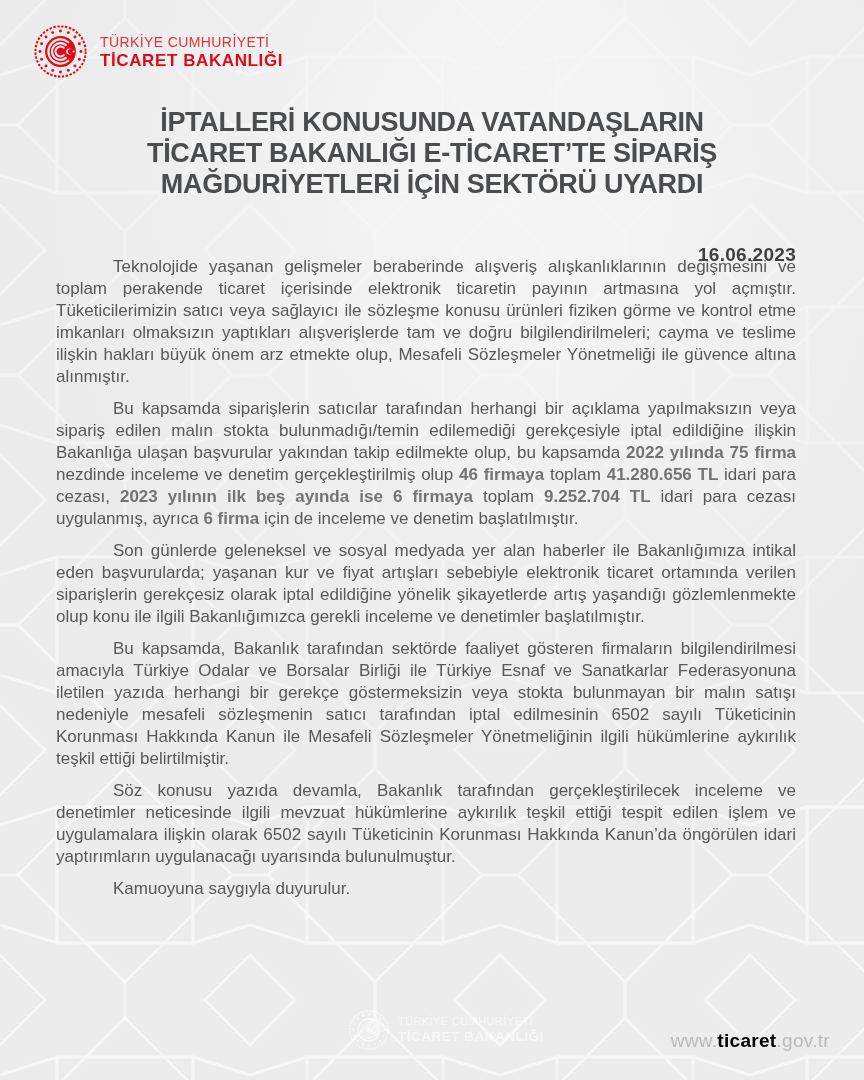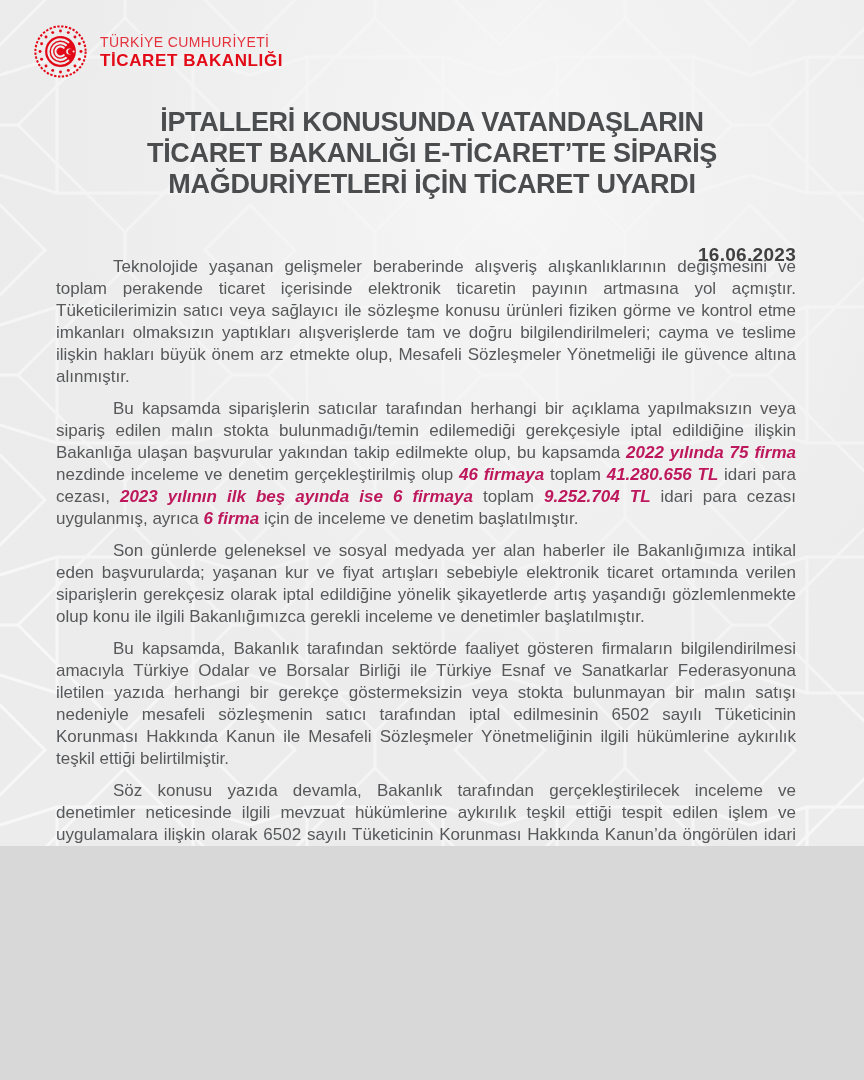--- a/index.html
+++ b/index.html
@@ -1,50 +1,50 @@
 <!DOCTYPE html>
 <html lang="tr"><head>
 <meta charset="utf-8">
 <style>
   html,body{margin:0;padding:0;}
   body{font-family:"Liberation Sans","DejaVu Sans",sans-serif;background:#d8d8d8;}
-  .page{position:relative;width:864px;height:846px;overflow:hidden;background:#ececec;}
+  .page{position:relative;width:864px;height:1080px;overflow:hidden;background:#ececec;}
   .pattern-layer{position:absolute;inset:0;z-index:0;pointer-events:none;}
   .content{position:absolute;inset:0;z-index:1;}
 
   
   .logo-block{position:absolute;left:33px;top:24px;display:flex;align-items:center;color:#e30a17;}
   .logo-block svg.emblem{width:55px;height:55px;display:block;}
   .ministry-text{margin-left:12px;line-height:1;}
   .ministry-line1{font-size:14px;letter-spacing:.4px;font-weight:normal;color:#e4313b;}
   .ministry-line2{font-size:17px;font-weight:bold;letter-spacing:.6px;margin-top:3px;color:#e30a17;}
 
   
   .doc-title{position:absolute;left:0;right:0;top:107px;text-align:center;font-weight:bold;
              font-size:27px;line-height:31px;letter-spacing:-.3px;color:#4b4c4e;}
 
   
   .doc-date{position:absolute;top:244px;right:68px;font-size:19px;font-weight:bold;color:#404040;letter-spacing:.3px;}
 
   
   .body-text{position:absolute;left:56px;top:256px;width:740px;color:#57585a;}
   .body-text p{margin:0 0 10px 0;font-size:17px;line-height:22px;text-align:justify;text-indent:57px;}
-  .body-text p strong{color:#be185d;font-style:italic;}
+  .body-text p strong{color:#737373;}
   .body-text p:last-child{text-align:left;}
 
   
   .watermark{position:absolute;left:348px;top:1009px;display:flex;align-items:center;color:#ffffff;opacity:.6;}
   .watermark svg.emblem{width:42px;height:42px;display:block;}
   .wm-text{margin-left:8px;line-height:1;}
   .wm-line1{font-size:11px;letter-spacing:.4px;}
   .wm-line2{font-size:13.5px;font-weight:bold;letter-spacing:.5px;margin-top:3px;}
 
   
   .website{position:absolute;top:1030px;right:34px;font-size:19px;color:#b9babb;letter-spacing:.3px;}
-  .website .site-bold{font-weight:bold;color:#c2410c;}
+  .website .site-bold{font-weight:bold;color:#000000;}
 
   .hidden-defs{position:absolute;width:0;height:0;overflow:hidden;}
 </style>
 </head>
 <body>
 
 <svg class="hidden-defs" xmlns="http://www.w3.org/2000/svg" aria-hidden="true">
   <symbol id="tb-emblem" viewBox="0 0 60 60">
 
     <circle cx="30" cy="30" r="27.4" fill="none" stroke="currentColor" stroke-width="2.2" stroke-dasharray="2.6 1.7"></circle>
@@ -117,21 +117,21 @@
       </svg>
       <div class="ministry-text">
         <div class="ministry-line1">TÜRKİYE CUMHURİYETİ</div>
         <div class="ministry-line2">TİCARET BAKANLIĞI</div>
       </div>
     </div>
 
     <div class="doc-title">
       <div>İPTALLERİ KONUSUNDA VATANDAŞLARIN</div>
       <div>TİCARET BAKANLIĞI E-TİCARET’TE SİPARİŞ</div>
-      <div>MAĞDURİYETLERİ İÇİN TİCARET UYARDI</div>
+      <div>MAĞDURİYETLERİ İÇİN SEKTÖRÜ UYARDI</div>
     </div>
 
     <div class="doc-date">16.06.2023</div>
 
     <div class="body-text">
         <p><span>Teknolojide yaşanan gelişmeler beraberinde alışveriş alışkanlıklarının değişmesini ve toplam perakende ticaret içerisinde elektronik ticaretin payının artmasına yol açmıştır. Tüketicilerimizin satıcı veya sağlayıcı ile sözleşme konusu ürünleri fiziken görme ve kontrol etme imkanları olmaksızın yaptıkları alışverişlerde tam ve doğru bilgilendirilmeleri; cayma ve teslime ilişkin hakları büyük önem arz etmekte olup, Mesafeli Sözleşmeler Yönetmeliği ile güvence altına alınmıştır.</span></p>
         <p><span>Bu kapsamda siparişlerin satıcılar tarafından herhangi bir açıklama yapılmaksızın veya sipariş edilen malın stokta bulunmadığı/temin edilemediği gerekçesiyle iptal edildiğine ilişkin Bakanlığa ulaşan başvurular yakından takip edilmekte olup, bu kapsamda </span><strong>2022 yılında 75 firma</strong><span> nezdinde inceleme ve denetim gerçekleştirilmiş olup </span><strong>46 firmaya</strong><span> toplam </span><strong>41.280.656 TL</strong><span> idari para cezası, </span><strong>2023 yılının ilk beş ayında ise 6 firmaya</strong><span> toplam </span><strong>9.252.704 TL</strong><span> idari para cezası uygulanmış, ayrıca </span><strong>6 firma</strong><span> için de inceleme ve denetim başlatılmıştır.</span></p>
         <p><span>Son günlerde geleneksel ve sosyal medyada yer alan haberler ile Bakanlığımıza intikal eden başvurularda; yaşanan kur ve fiyat artışları sebebiyle elektronik ticaret ortamında verilen siparişlerin gerekçesiz olarak iptal edildiğine yönelik şikayetlerde artış yaşandığı gözlemlenmekte olup konu ile ilgili Bakanlığımızca gerekli inceleme ve denetimler başlatılmıştır.</span></p>
         <p><span>Bu kapsamda, Bakanlık tarafından sektörde faaliyet gösteren firmaların bilgilendirilmesi amacıyla Türkiye Odalar ve Borsalar Birliği ile Türkiye Esnaf ve Sanatkarlar Federasyonuna iletilen yazıda herhangi bir gerekçe göstermeksizin veya stokta bulunmayan bir malın satışı nedeniyle mesafeli sözleşmenin satıcı tarafından iptal edilmesinin 6502 sayılı Tüketicinin Korunması Hakkında Kanun ile Mesafeli Sözleşmeler Yönetmeliğinin ilgili hükümlerine aykırılık teşkil ettiği belirtilmiştir.</span></p>
         <p><span>Söz konusu yazıda devamla, Bakanlık tarafından gerçekleştirilecek inceleme ve denetimler neticesinde ilgili mevzuat hükümlerine aykırılık teşkil ettiği tespit edilen işlem ve uygulamalara ilişkin olarak 6502 sayılı Tüketicinin Korunması Hakkında Kanun’da öngörülen idari yaptırımların uygulanacağı uyarısında bulunulmuştur.</span></p>

